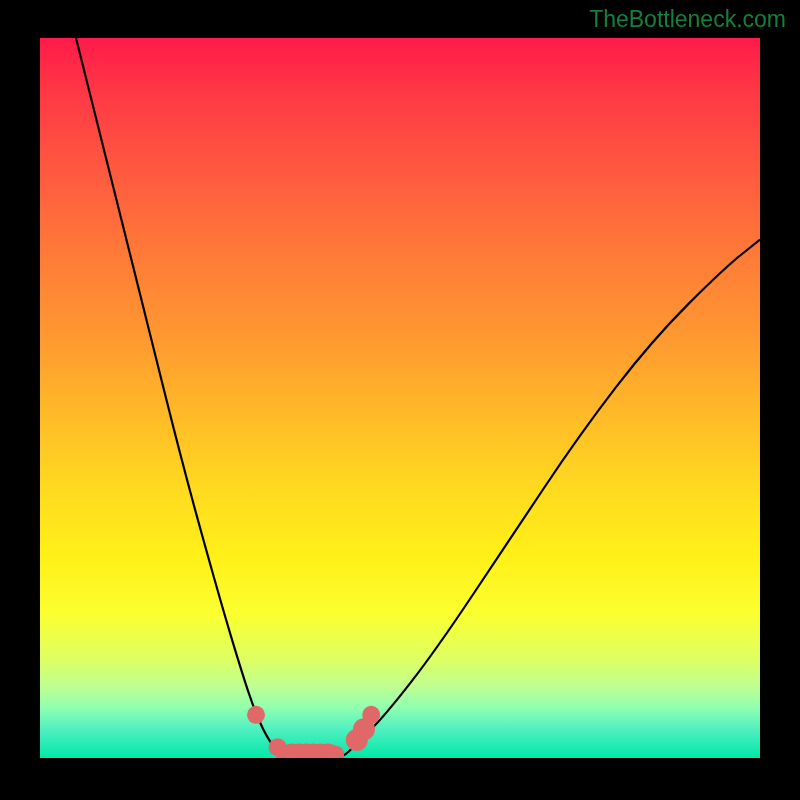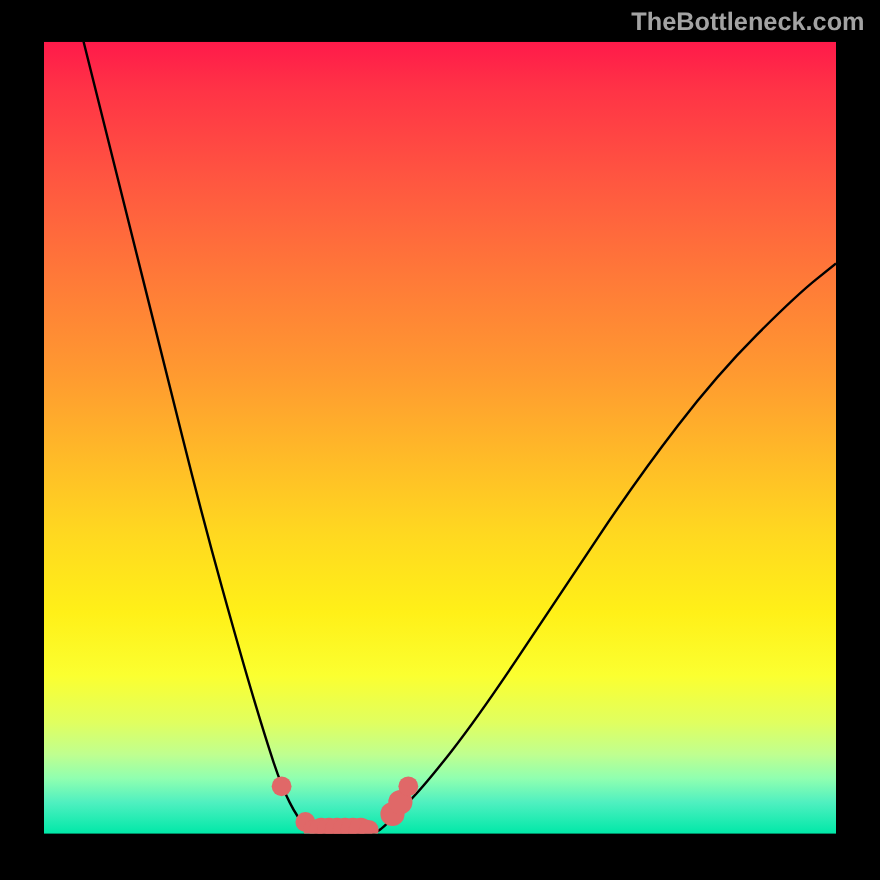--- a/index.html
+++ b/index.html
@@ -8,23 +8,23 @@
     width: 800px;
     height: 800px;
     background: #000;
     position: relative;
     font-family: Arial, sans-serif;
   }
   .watermark {
     position: absolute;
     top: 6px;
     right: 14px;
-    color: #a3a3a3;
+    color: #15803d;
     font-size: 23px;
-    font-weight: 700;
+    font-weight: 400;
     z-index: 10;
   }
   .plot-area {
     position: absolute;
     left: 40px;
     top: 38px;
     width: 720px;
     height: 720px;
     overflow: hidden;
   }

